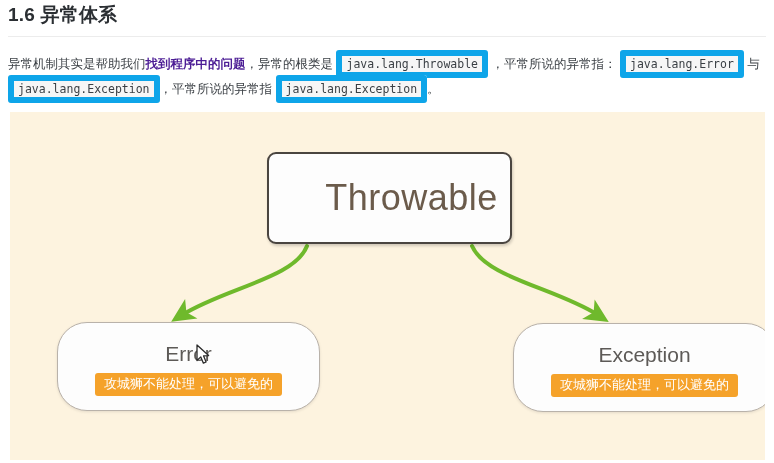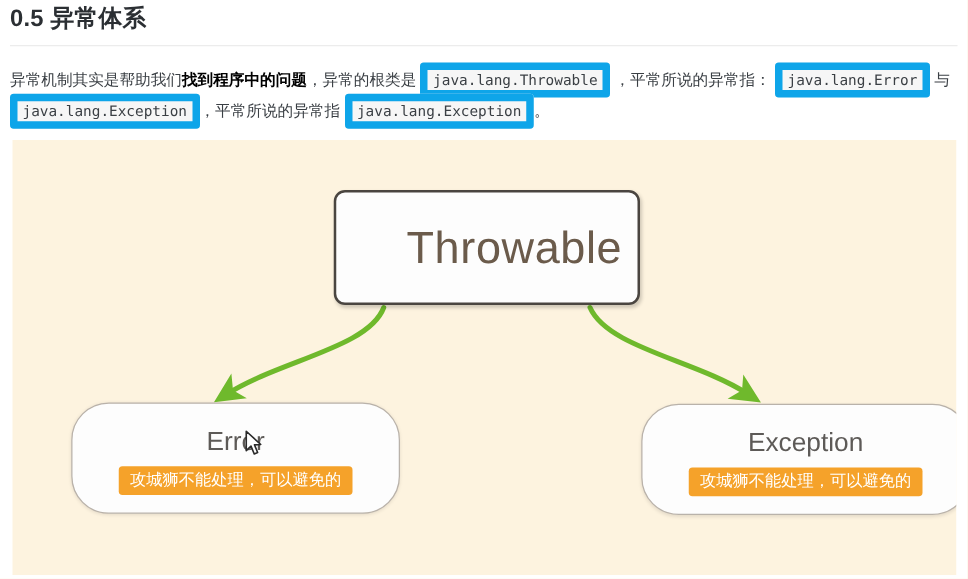--- a/index.html
+++ b/index.html
@@ -40,21 +40,21 @@
     position: absolute;
     left: 8px;
     top: 52px;
     width: 760px;
     font-size: 12.5px;
     line-height: 25px;
     color: #3a3f44;
   }
   .body-paragraph .strong-run {
     font-weight: bold;
-    color: #000000;
+    color: #4c1d95;
   }
   .code-chip {
     font-family: "DejaVu Sans Mono", "Liberation Mono", monospace;
     font-size: 11.5px;
     background: #f6f6f6;
     border: 6px solid #0ea5e9;
     border-radius: 3px;
     padding: 1px 4px;
     color: #3a3f44;
     white-space: nowrap;
@@ -136,21 +136,21 @@
     left: 186px;
     top: 232px;
     width: 16px;
     height: 22px;
     pointer-events: none;
   }
 </style>
 </head>
 <body>
 
-<div class="page-heading">0.5 异常体系</div>
+<div class="page-heading">1.6 异常体系</div>
 <div class="heading-rule"></div>
 
 <div class="body-paragraph">
   <span>异常机制其实是帮助我们</span><span class="strong-run">找到程序中的问题</span><span>，异常的根类是</span>
   <span class="code-chip">java.lang.Throwable</span>
   <span>，平常所说的异常指：</span>
   <span class="code-chip">java.lang.Error</span>
   <span>与</span>
   <span class="code-chip">java.lang.Exception</span><span>，平常所说的异常指</span>
   <span class="code-chip">java.lang.Exception</span><span>。</span>

